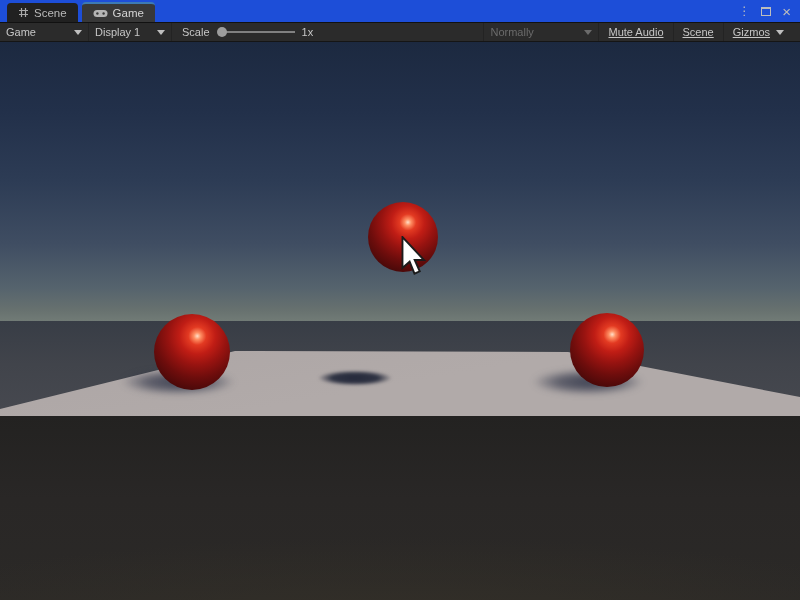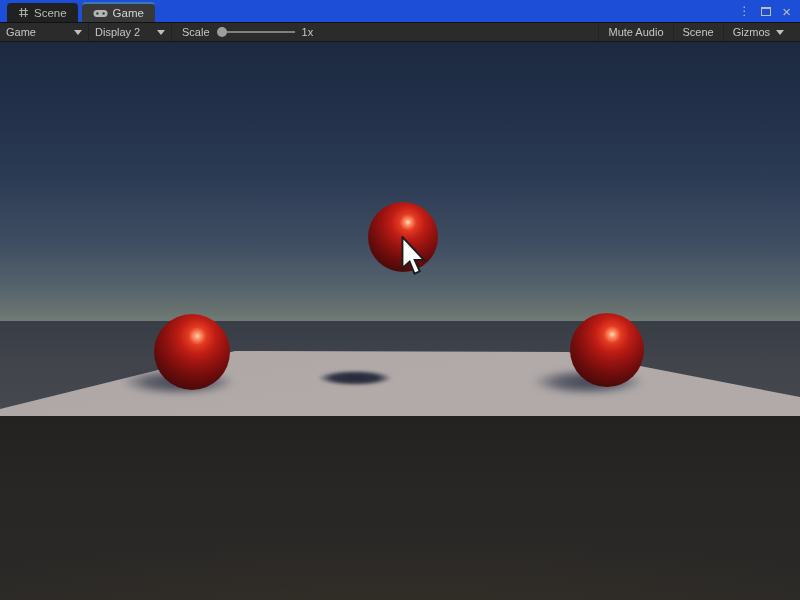--- a/index.html
+++ b/index.html
@@ -33,21 +33,21 @@
   .w-game{width:76px;}
   .w-display{width:70px;}
   .w-aspect{width:146px;}
   .scalegrp{flex:1;display:flex;align-items:center;padding:0 10px;gap:7px;}
   .slider{position:relative;width:78px;height:10px;flex:none;}
   .strack{position:absolute;left:4px;right:0;top:4px;height:1.5px;background:#818181;}
   .sknob{position:absolute;left:0;top:0;width:10px;height:10px;border-radius:50%;background:#9d9d9d;}
   .dd.disabled{color:#6b6b6b;border-left:1px solid #232323;border-right:none;}
   .dd.disabled .arrow{border-top-color:#6b6b6b;}
   .w-normally{width:102px;}
-  .tbtn{display:flex;align-items:center;padding:0 9px;border-left:1px solid #232323;}
+  .tbtn{display:flex;align-items:center;padding:0 9px;border-left:1px solid #232323;text-decoration:underline;}
   .w-gizmos{border-left:1px solid #232323;border-right:none;padding-right:16px;}
 
   
   .viewport{position:absolute;top:42px;left:0;width:800px;height:558px;overflow:hidden;background:#000;}
   .layer{position:absolute;left:0;width:800px;}
   .sky{top:0;height:279px;
     background:linear-gradient(180deg,#1c2940 0%,#22304a 25%,#2d3c55 50%,#3f4d62 72%,
                #55636d 88%,#67716f 96%,#717b76 100%);}
   .farground{top:279px;height:96px;
     background:linear-gradient(180deg,#383d46 0%,#41444b 45%,#474950 100%);}
@@ -102,30 +102,34 @@
       <span class="wbtn close">×</span>
     </div>
   </div>
 
   <div class="toolbar">
     <div class="dd w-game">
       <span>Game</span>
       <span class="arrow"></span>
     </div>
     <div class="dd w-display">
-      <span>Display 2</span>
+      <span>Display 1</span>
       <span class="arrow"></span>
     </div>
     <div class="scalegrp">
       <span>Scale</span>
       <span class="slider">
         <span class="strack"></span>
         <span class="sknob"></span>
       </span>
       <span>1x</span>
+    </div>
+    <div class="dd disabled w-normally">
+      <span>Normally</span>
+      <span class="arrow"></span>
     </div>
     <div class="tbtn">
       <span>Mute Audio</span>
     </div>
     <div class="tbtn">
       <span>Scene</span>
     </div>
     <div class="tbtn w-gizmos">
       <span>Gizmos</span>
       <span class="arrow"></span>

